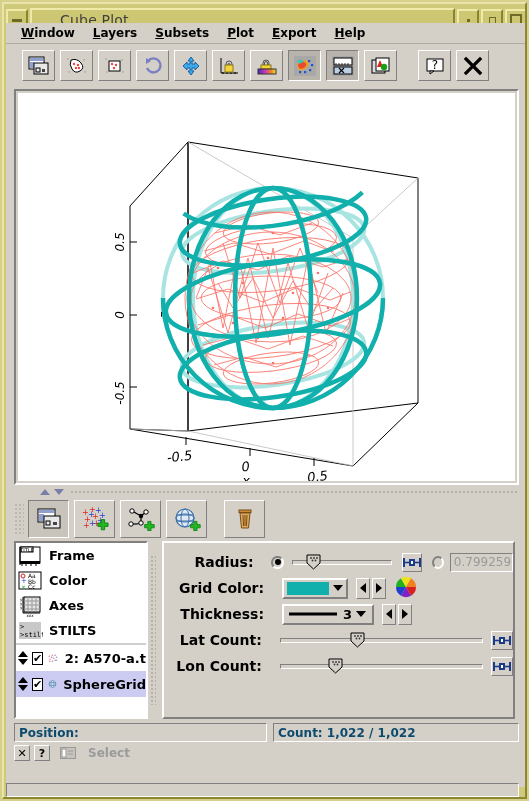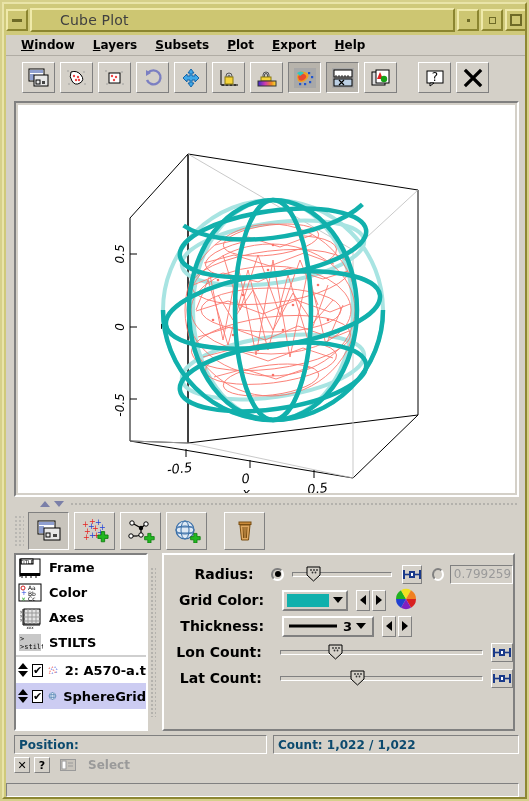--- a/index.html
+++ b/index.html
@@ -44,21 +44,21 @@
     border:2px solid #efe9aa;border-right-color:#8b8530;border-bottom-color:#8b8530;
     box-sizing:border-box;display:flex;align-items:center;
   }
   #title-text{
     font-size:14px;font-weight:normal;color:#404040;padding-left:28px;
     letter-spacing:0.2px;
   }
   #tb-right{display:flex;gap:2px;}
   
   #client{
-    position:absolute;left:4px;top:33px;width:521px;height:764px;
+    position:absolute;left:4px;top:21px;width:521px;height:764px;
     background:#d4d0c8;
     box-sizing:border-box;
   }
   
   #menubar{
     height:20px;display:flex;align-items:center;
     padding-left:6px;gap:0px;
     background:#d4d0c8;
     border-bottom:1px solid #b0aca4;
   }
@@ -729,20 +729,45 @@
             </div>
             <div class="arrbtn" style="margin-left:8px">
               <div class="tri-l"></div>
             </div>
             <div class="arrbtn" style="margin-left:2px">
               <div class="tri-r"></div>
             </div>
           </div>
 
           <div class="ctlrow">
+            <div class="ctllabel">Lat Count:</div>
+            <div class="slider" style="width:208px">
+              <div class="strack"></div>
+              <div class="sthumb" style="left:70px">
+                <svg width="15" height="16" viewBox="0 0 15 16">
+                  <path d="M1 1 H14 V9 L7.5 15 L1 9 Z" fill="#d4d0c8" stroke="#000"></path>
+                  <circle cx="5" cy="4" r="0.9" fill="#333"></circle>
+                    <circle cx="8" cy="4" r="0.9" fill="#333"></circle>
+                  <circle cx="11" cy="4" r="0.9" fill="#333"></circle>
+                    <circle cx="6.5" cy="6.5" r="0.9" fill="#333"></circle>
+                  <circle cx="9.5" cy="6.5" r="0.9" fill="#333"></circle>
+                </svg>
+              </div>
+            </div>
+            <div class="axbtn" style="margin-left:8px">
+              <svg width="18" height="13" viewBox="0 0 18 13">
+                <path d="M1 2 V11 M17 2 V11" stroke="#1a3a8a" stroke-width="2"></path>
+                <path d="M2 6.5 H16" stroke="#1a3a8a" stroke-width="1.6"></path>
+                <rect x="6" y="3" width="6" height="7" fill="#1a3a8a"></rect>
+                <rect x="8" y="5" width="2" height="3" fill="#fff"></rect>
+              </svg>
+            </div>
+          </div>
+
+          <div class="ctlrow">
             <div class="ctllabel">Lon Count:</div>
             <div class="slider" style="width:208px">
               <div class="strack"></div>
               <div class="sthumb" style="left:48px">
                 <svg width="15" height="16" viewBox="0 0 15 16">
                   <path d="M1 1 H14 V9 L7.5 15 L1 9 Z" fill="#d4d0c8" stroke="#000"></path>
                   <circle cx="5" cy="4" r="0.9" fill="#333"></circle>
                     <circle cx="8" cy="4" r="0.9" fill="#333"></circle>
                   <circle cx="11" cy="4" r="0.9" fill="#333"></circle>
                     <circle cx="6.5" cy="6.5" r="0.9" fill="#333"></circle>
@@ -753,45 +778,20 @@
             <div class="axbtn" style="margin-left:8px">
               <svg width="18" height="13" viewBox="0 0 18 13">
                 <path d="M1 2 V11 M17 2 V11" stroke="#1a3a8a" stroke-width="2"></path>
                 <path d="M2 6.5 H16" stroke="#1a3a8a" stroke-width="1.6"></path>
                 <rect x="6" y="3" width="6" height="7" fill="#1a3a8a"></rect>
                 <rect x="8" y="5" width="2" height="3" fill="#fff"></rect>
               </svg>
             </div>
           </div>
 
-          <div class="ctlrow">
-            <div class="ctllabel">Lat Count:</div>
-            <div class="slider" style="width:208px">
-              <div class="strack"></div>
-              <div class="sthumb" style="left:70px">
-                <svg width="15" height="16" viewBox="0 0 15 16">
-                  <path d="M1 1 H14 V9 L7.5 15 L1 9 Z" fill="#d4d0c8" stroke="#000"></path>
-                  <circle cx="5" cy="4" r="0.9" fill="#333"></circle>
-                    <circle cx="8" cy="4" r="0.9" fill="#333"></circle>
-                  <circle cx="11" cy="4" r="0.9" fill="#333"></circle>
-                    <circle cx="6.5" cy="6.5" r="0.9" fill="#333"></circle>
-                  <circle cx="9.5" cy="6.5" r="0.9" fill="#333"></circle>
-                </svg>
-              </div>
-            </div>
-            <div class="axbtn" style="margin-left:8px">
-              <svg width="18" height="13" viewBox="0 0 18 13">
-                <path d="M1 2 V11 M17 2 V11" stroke="#1a3a8a" stroke-width="2"></path>
-                <path d="M2 6.5 H16" stroke="#1a3a8a" stroke-width="1.6"></path>
-                <rect x="6" y="3" width="6" height="7" fill="#1a3a8a"></rect>
-                <rect x="8" y="5" width="2" height="3" fill="#fff"></rect>
-              </svg>
-            </div>
-          </div>
-
         </div>
       </div>
     </div>
 
     <div id="statusrow">
       <div class="statusbox" style="flex:0 0 253px">Position:</div>
       <div class="statusbox" style="flex:1">Count: 1,022 / 1,022</div>
     </div>
 
     <div id="progressrow">

